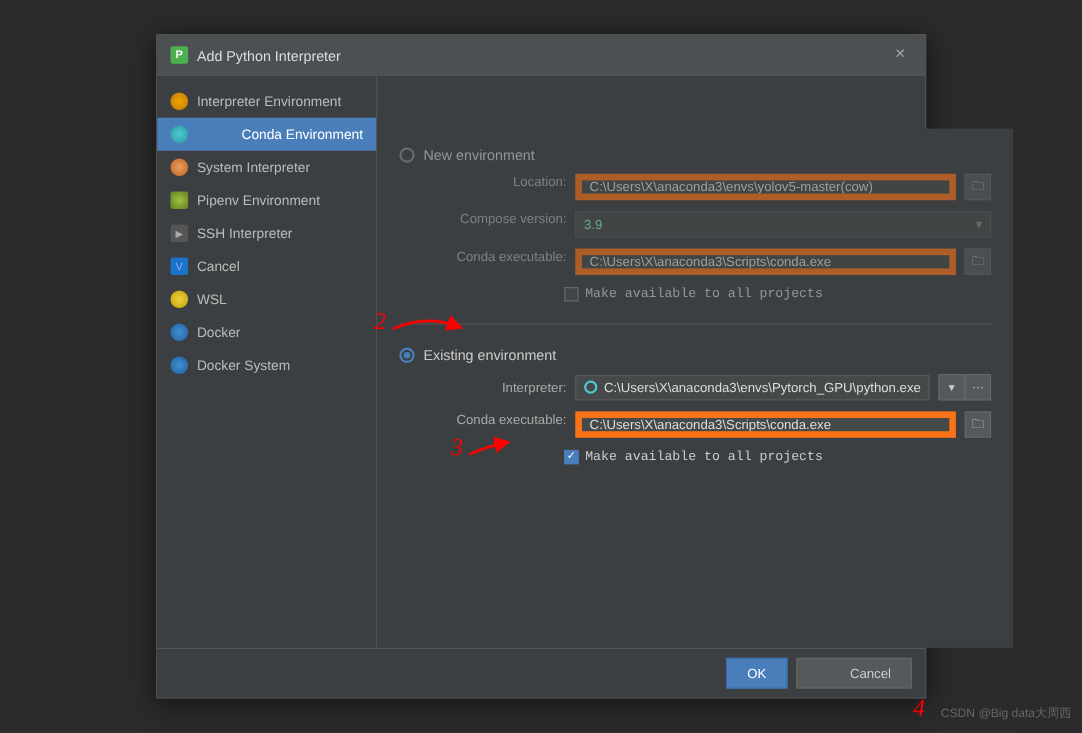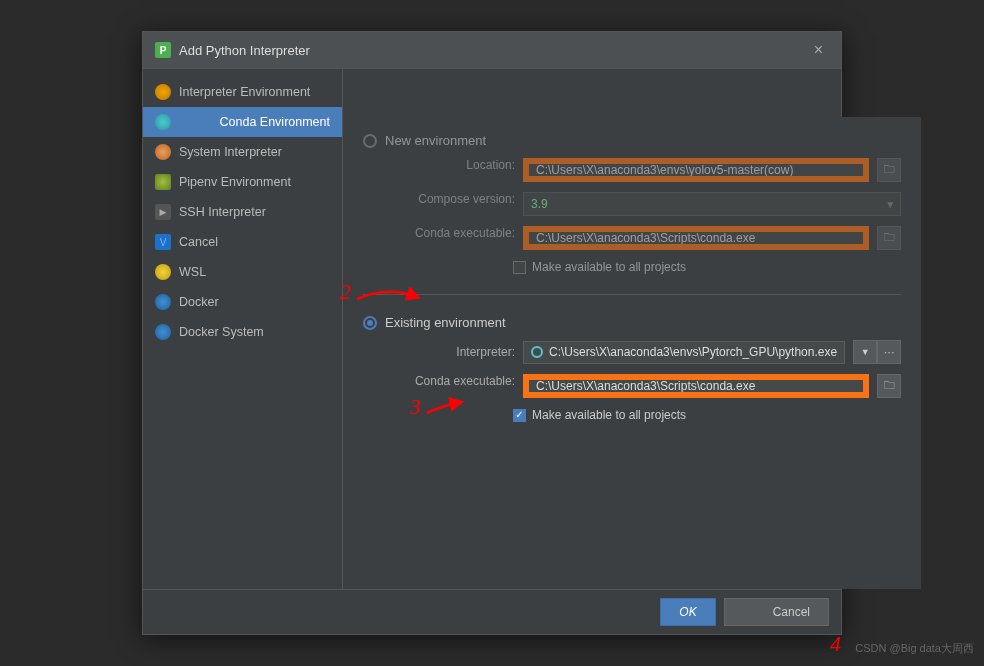--- a/index.html
+++ b/index.html
@@ -280,20 +280,21 @@
     .checkbox.checked::after {
       content: '✓';
       color: white;
       font-size: 10px;
       line-height: 1;
     }
 
     .checkbox-label {
       color: #ccc;
       font-size: 12px;
+      font-family: Liberation Mono, monospace;
     }
 
     .interpreter-row {
       display: flex;
       align-items: center;
       gap: 8px;
       padding-left: 22px;
     }
 
     .interpreter-input-wrap {
@@ -345,21 +346,20 @@
       font-size: 12px;
       cursor: pointer;
       border: 1px solid #666;
       height: 28px;
     }
 
     .btn-ok {
       background: #4a7ebb;
       color: white;
       border-color: #3a6eab;
-      font-style: italic;
     }
 
     .btn-cancel {
       background: #55595b;
       color: #ccc;
       border-color: #666;
       padding-left: 48px;
     }
 
     .dialog-wrapper {

